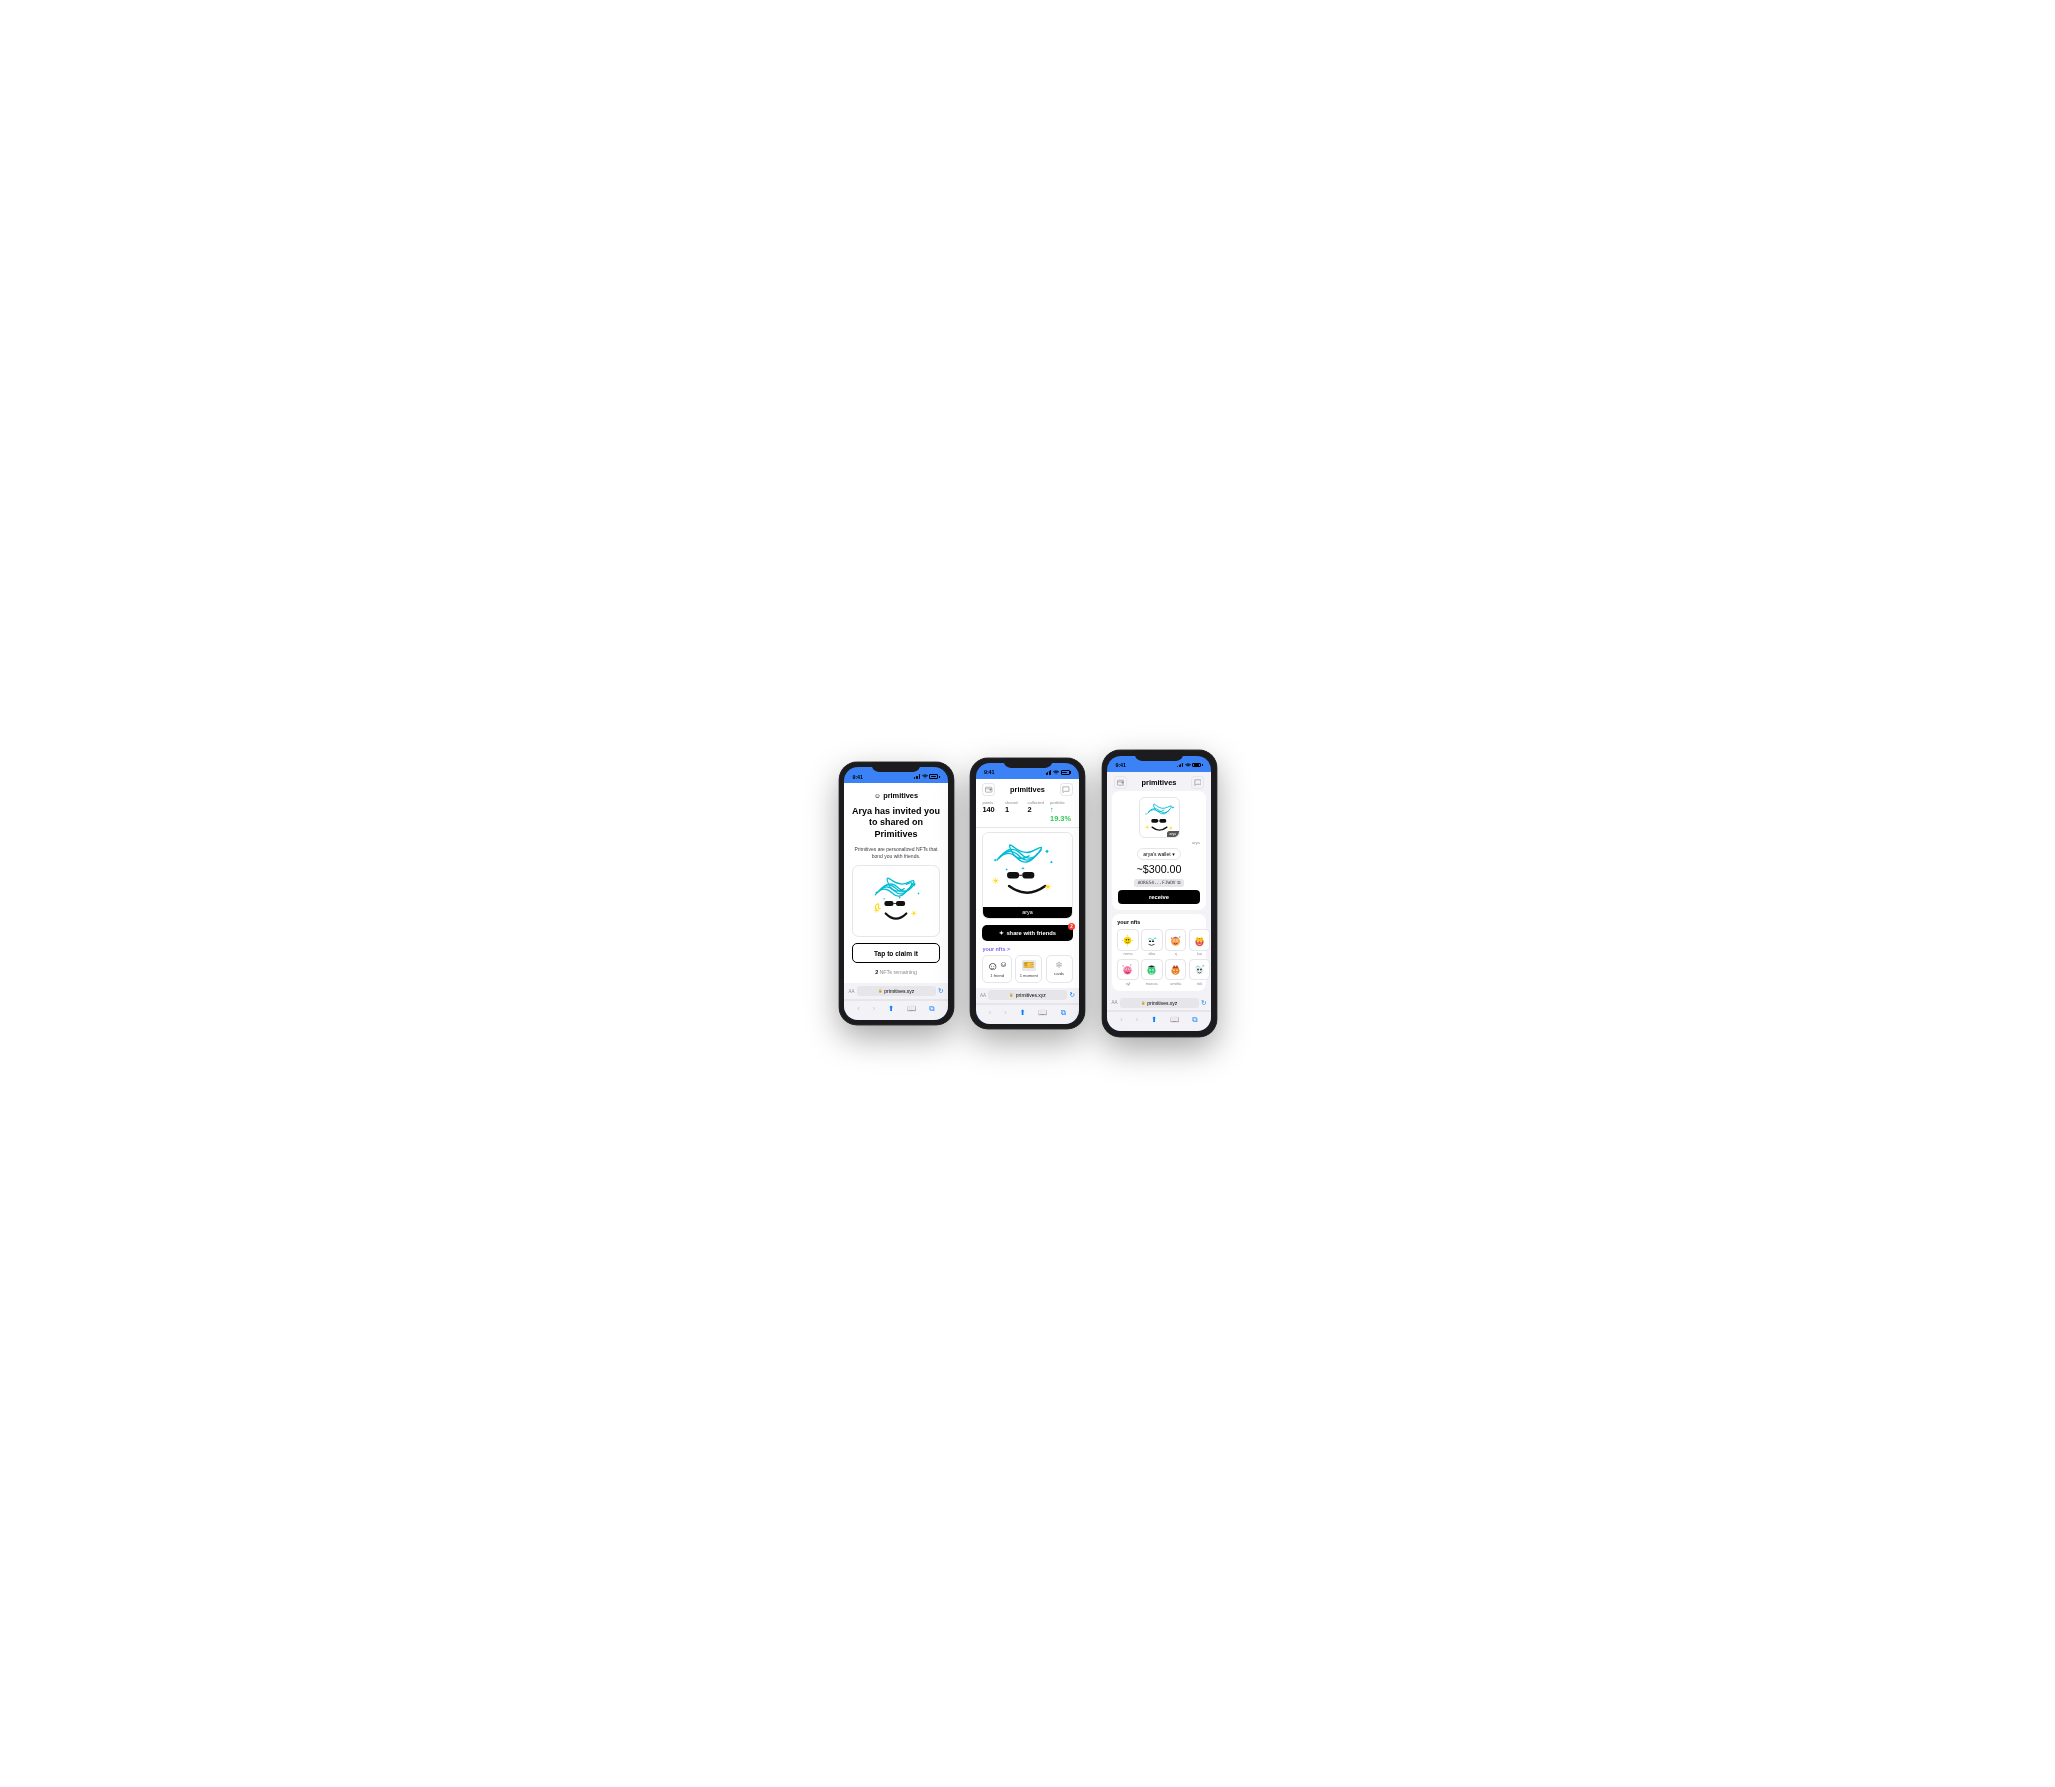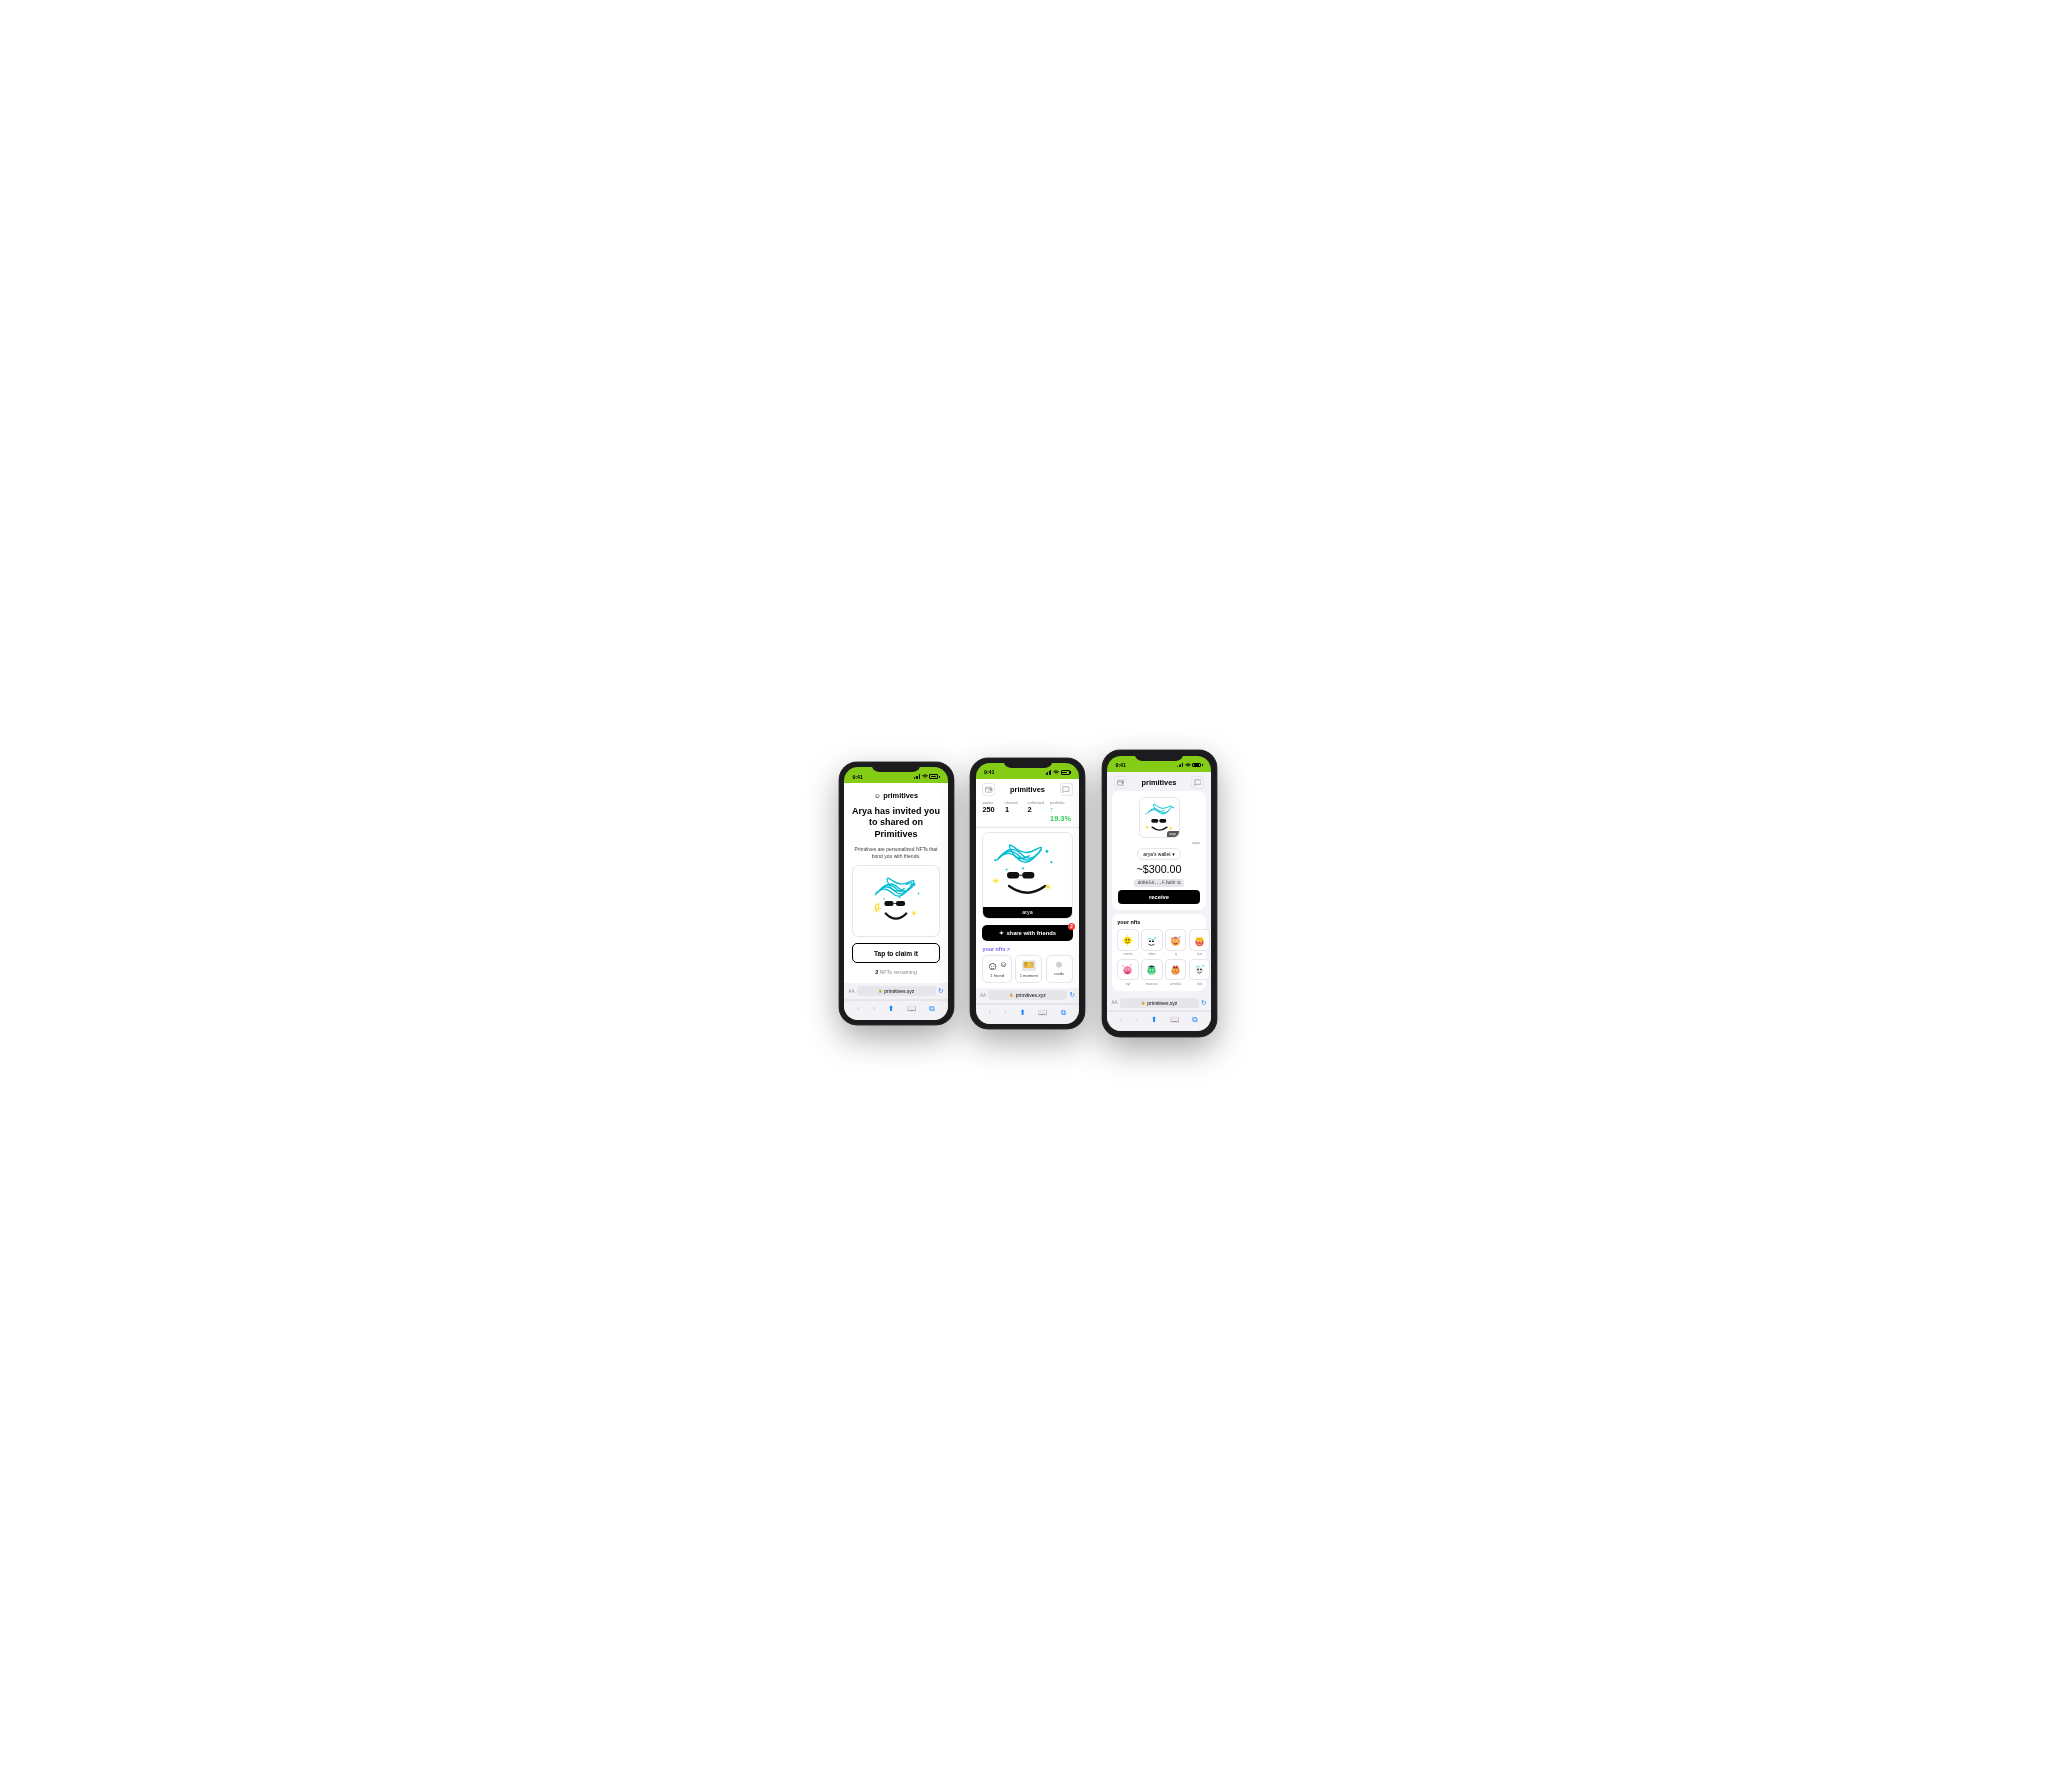--- a/index.html
+++ b/index.html
@@ -27,21 +27,21 @@
       border-radius: 18px;
       padding: 5.8px;
       position: relative;
       box-shadow:
         0 0 0 0.4px #3a3a3c,
         0 12.4px 33px rgba(0,0,0,0.35),
         inset 0 0 0 0.4px #2c2c2e;
     }
 
     .phone-inner {
-      background: #84cc16;
+      background: #3b82f6;
       border-radius: 14px;
       overflow: hidden;
       position: relative;
       width: 100%;
     }
 
     
     .notch {
       position: absolute;
       top: 0;
@@ -687,21 +687,21 @@
           <div class="p2-header-icon">
             <svg width="7.4" height="7.4" viewBox="0 0 18 18">
               <path d="M2 2 H16 A1 1 0 0 1 17 3 V12 A1 1 0 0 1 16 13 H6 L2 16 V3 A1 1 0 0 1 2 2Z" stroke="#888" stroke-width="1.5" fill="none"></path>
             </svg>
           </div>
         </div>
 
         <div class="p2-stats">
           <div class="p2-stat">
             <div class="p2-stat-label">points</div>
-            <div class="p2-stat-value">250</div>
+            <div class="p2-stat-value">140</div>
           </div>
           <div class="p2-stat">
             <div class="p2-stat-label">shared</div>
             <div class="p2-stat-value">1</div>
           </div>
           <div class="p2-stat">
             <div class="p2-stat-label">collected</div>
             <div class="p2-stat-value">2</div>
           </div>
           <div class="p2-stat">

